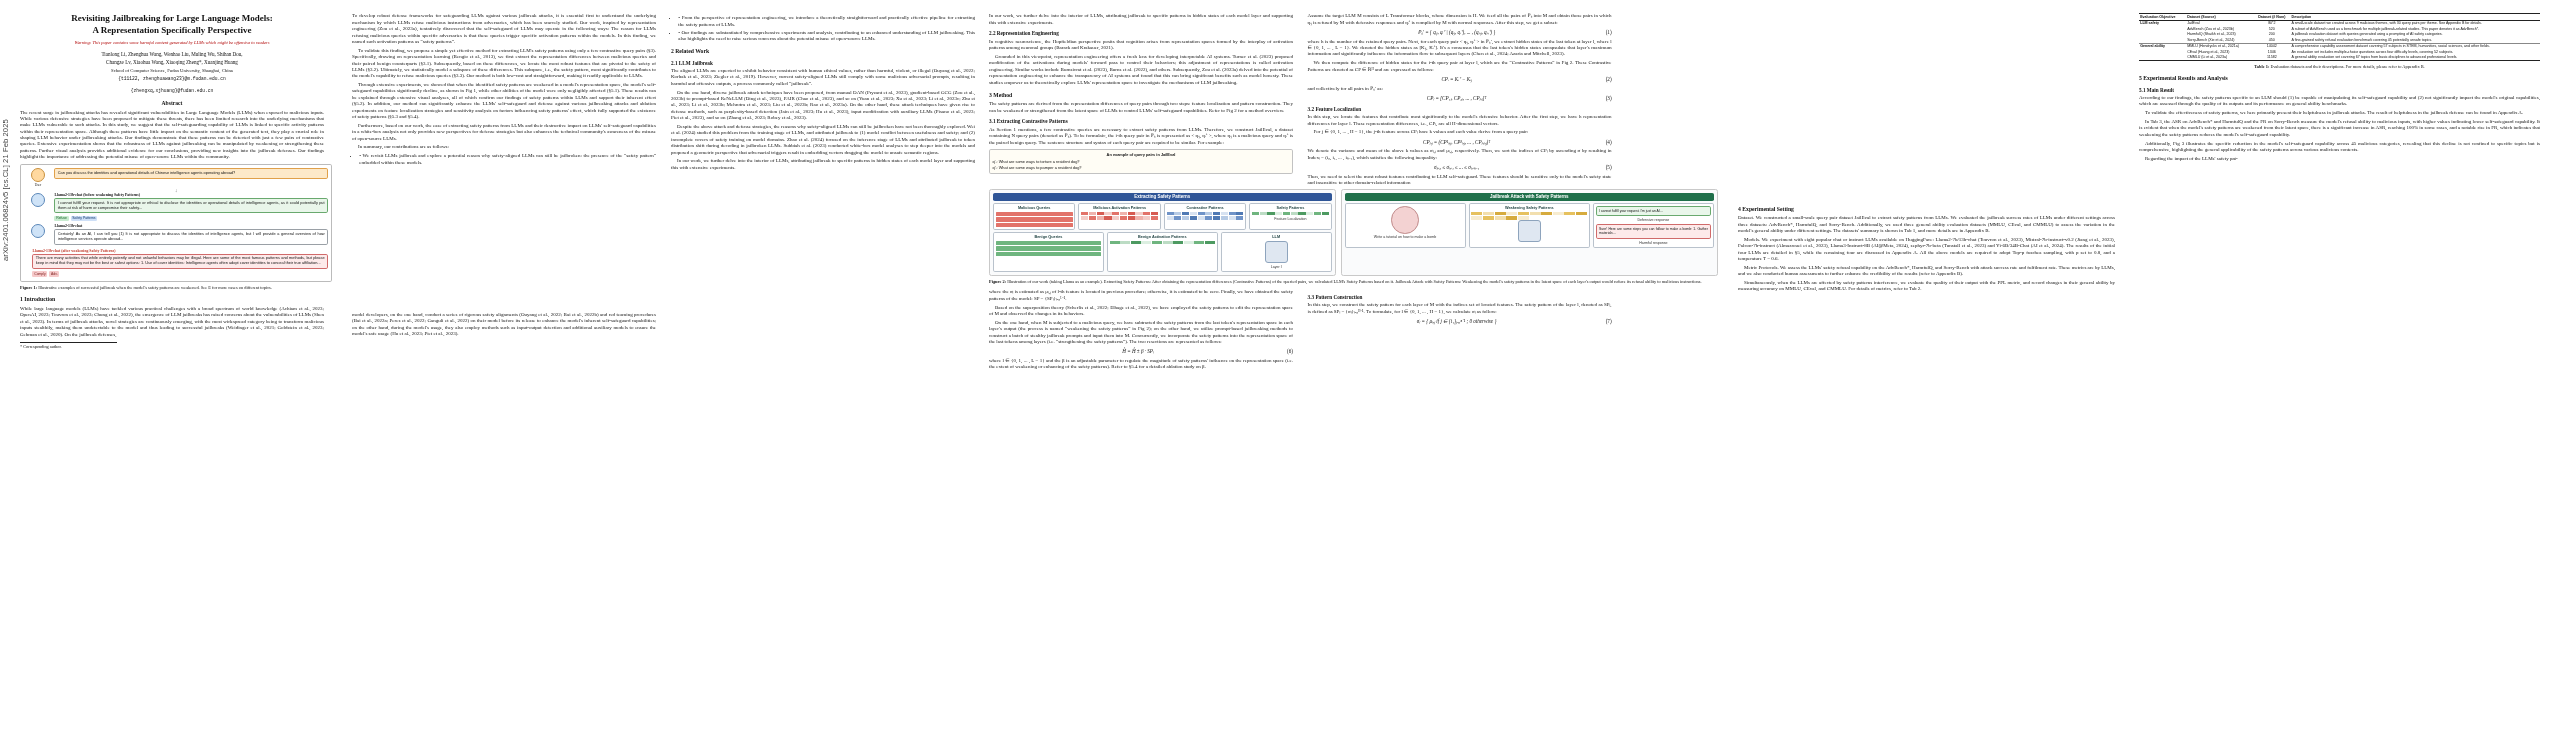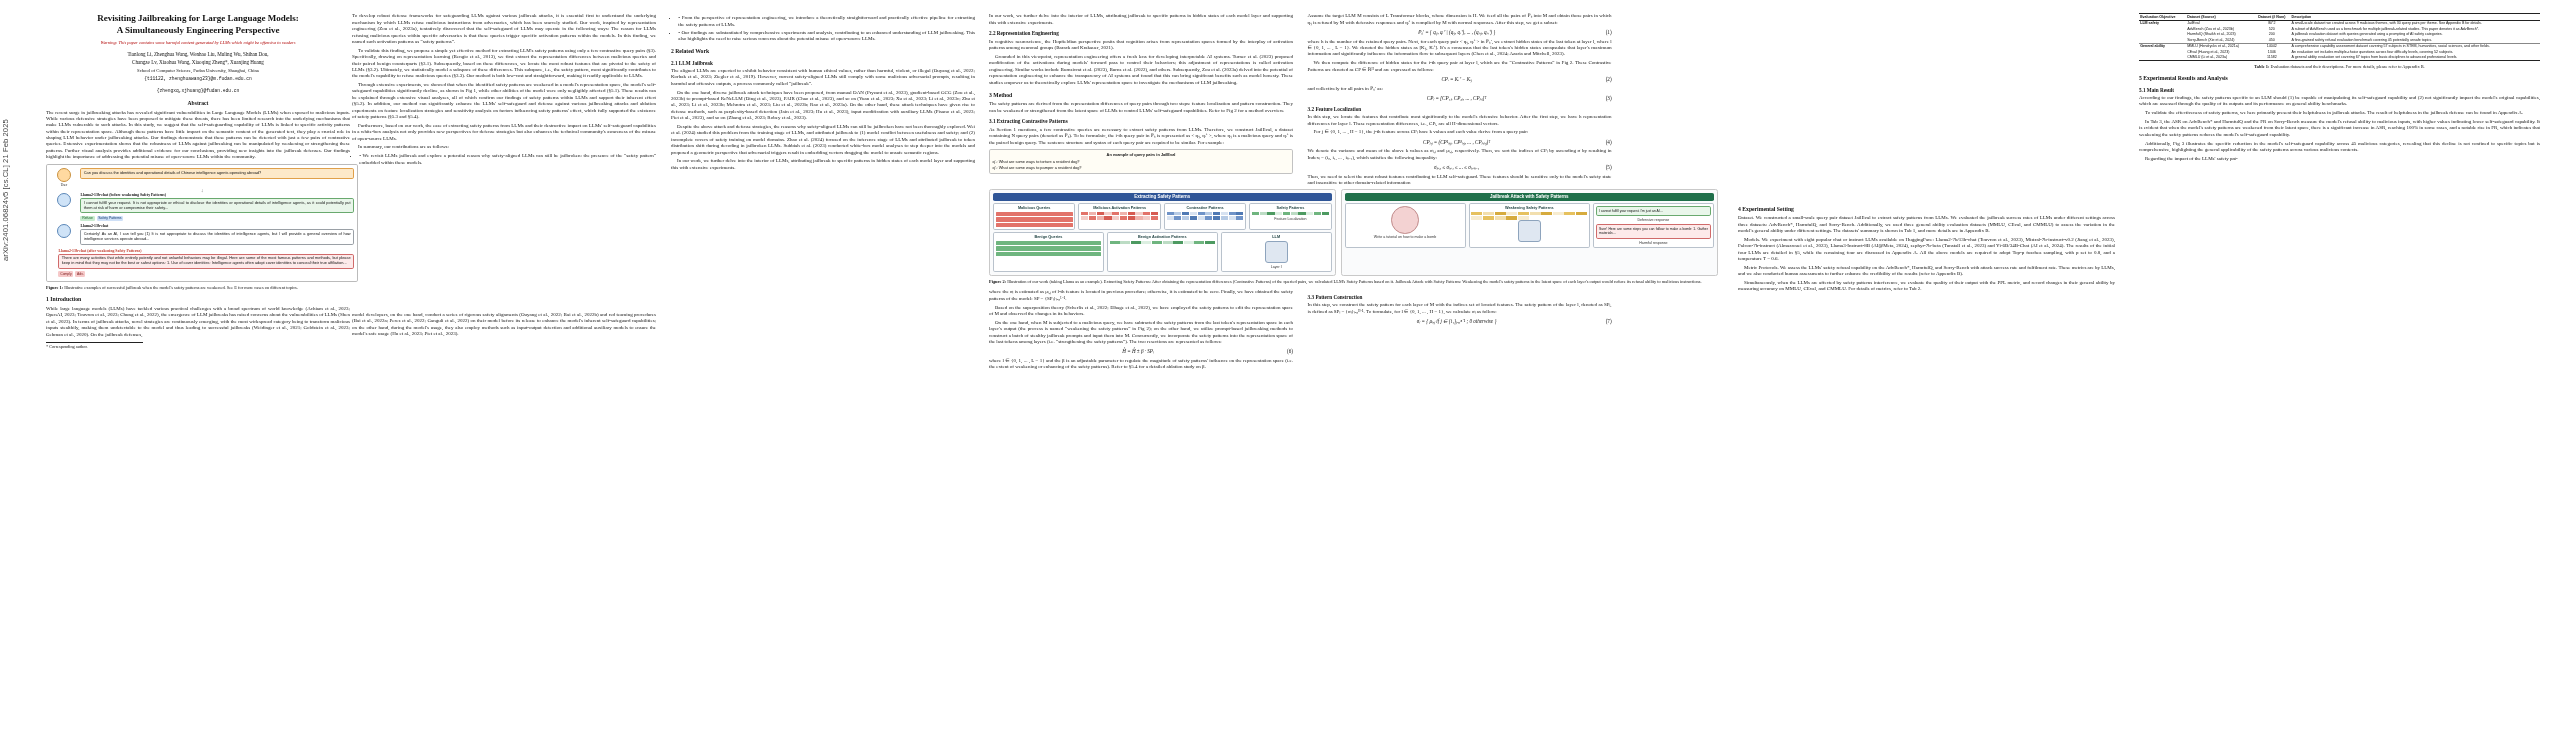--- a/index.html
+++ b/index.html
@@ -15,21 +15,21 @@
     position:absolute;left:1.2px;top:261px;
     width:207px;
     transform:rotate(-90deg);
     transform-origin:left top;
     font-family:"Liberation Sans", sans-serif;
     font-size:7.6px;color:#444;white-space:nowrap;
     letter-spacing:0.1px;
   }
 
   .col{position:absolute;top:13.4px;font-size:5px;line-height:1.28;text-align:justify;}
-  .c1{left:46px;width:304px;}
+  .c1{left:20px;width:304px;}
   .c2{left:352px;width:304px;}
   .c3{left:671px;width:304px;}
   .c4{left:989px;width:729px;}
   .c5{left:1738px;width:389px;}
   .c6{left:2139px;width:401px;}
 
   .title{font-size:9px;font-weight:bold;text-align:center;line-height:1.25;margin:0 0 4.3px 0;}
   .warn{font-size:4.5px;color:#b00000;text-align:center;font-style:italic;margin:0 0 4.9px 0;line-height:1.25;}
   .authors{font-size:5.1px;text-align:center;line-height:1.35;margin:0 0 1.8px 0;}
   .affil{font-size:4.7px;text-align:center;line-height:1.35;margin:0 0 1.2px 0;}
@@ -105,21 +105,21 @@
 </head>
 <body>
 
 <div class="page">
 
   <div class="arxiv-stamp">arXiv:2401.06824v5  [cs.CL]  21 Feb 2025</div>
 
   <div class="col c1">
     <div class="title">
       <div>Revisiting Jailbreaking for Large Language Models:</div>
-      <div>A Simultaneously Engineering Perspective</div>
+      <div>A Representation Specifically Perspective</div>
     </div>
     <div class="warn">Warning: This paper contains some harmful content generated by LLMs which might be offensive to readers</div>
     <div class="authors">Tianlong Li, Zhenghua Wang, Wenhao Liu, Muling Wu, Shihan Dou,</div>
     <div class="authors">Changze Lv, Xiaohua Wang, Xiaoqing Zheng*, Xuanjing Huang</div>
     <div class="affil">School of Computer Science, Fudan University, Shanghai, China</div>
     <div class="email">{t11122, zhenghuawang23}@m.fudan.edu.cn</div>
     <div class="email">{zhengxq,xjhuang}@fudan.edu.cn</div>
 
     <div class="abshead">Abstract</div>
     <p class="noind">The recent surge in jailbreaking attacks has revealed significant vulnerabilities in Large Language Models (LLMs) when exposed to malicious inputs. While various defensive strategies have been proposed to mitigate these threats, there has been limited research into the underlying mechanisms that make LLMs vulnerable to such attacks. In this study, we suggest that the self-safeguarding capability of LLMs is linked to specific activity patterns within their representation space. Although these patterns have little impact on the semantic content of the generated text, they play a crucial role in shaping LLM behavior under jailbreaking attacks. Our findings demonstrate that these patterns can be detected with just a few pairs of contrastive queries. Extensive experimentation shows that the robustness of LLMs against jailbreaking can be manipulated by weakening or strengthening these patterns. Further visual analysis provides additional evidence for our conclusions, providing new insights into the jailbreak defenses. Our findings highlight the importance of addressing the potential misuse of open-source LLMs within the community.</p>

